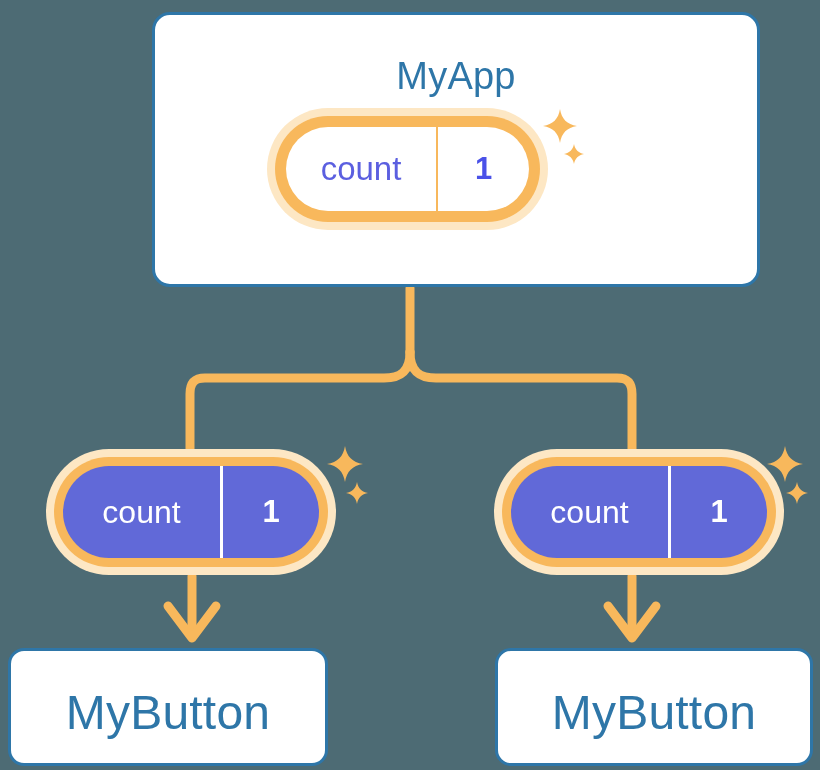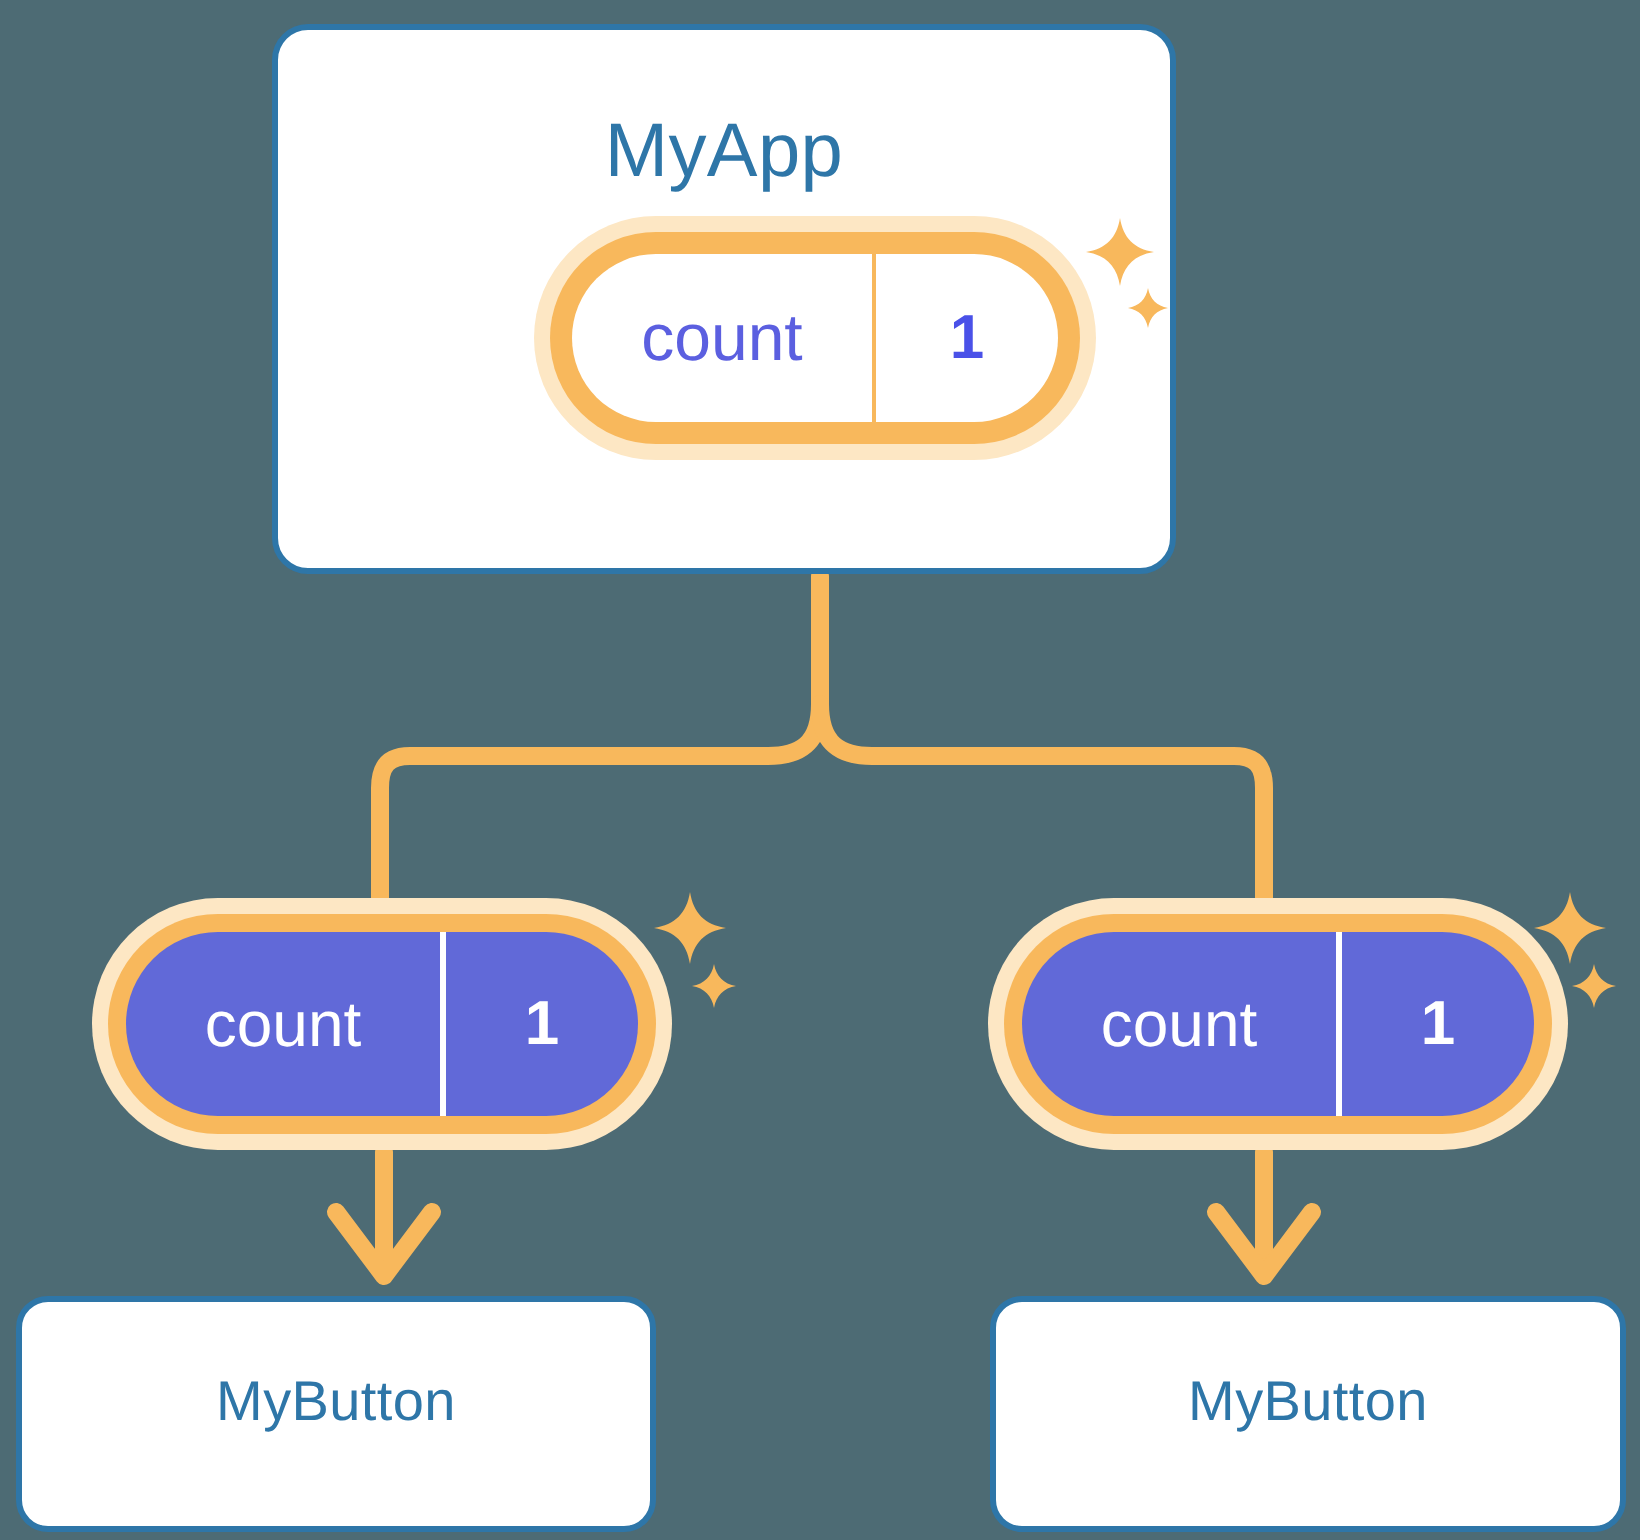--- a/index.html
+++ b/index.html
@@ -14,35 +14,35 @@
   #svg-layer{position:absolute;left:0;top:0;width:820px;height:770px;}
 
   
   .card{
     position:absolute;
     background:#ffffff;
     border:3px solid #2e76a8;
     border-radius:16px;
     box-sizing:border-box;
   }
-  #app-card{left:136px;top:12px;width:452px;height:275px;border-radius:18px;}
+  #app-card{left:152px;top:12px;width:608px;height:275px;border-radius:18px;}
   #btn-card-left{left:8px;top:648px;width:320px;height:118px;}
   #btn-card-right{left:495px;top:648px;width:318px;height:118px;}
 
   .card-title{
     position:absolute;
     left:0;right:0;
     text-align:center;
     color:#2e76a8;
     font-weight:400;
     letter-spacing:.2px;
     white-space:nowrap;
   }
   #app-title{top:40px;font-size:38px;}
-  .btn-title{top:34px;font-size:28px;}
+  .btn-title{top:34px;font-size:48px;}
   
   .pill-halo{
     position:absolute;
     border-radius:999px;
     background:#fde7c4;
   }
   
   .pill-ring{
     position:absolute;
     border-radius:999px;

